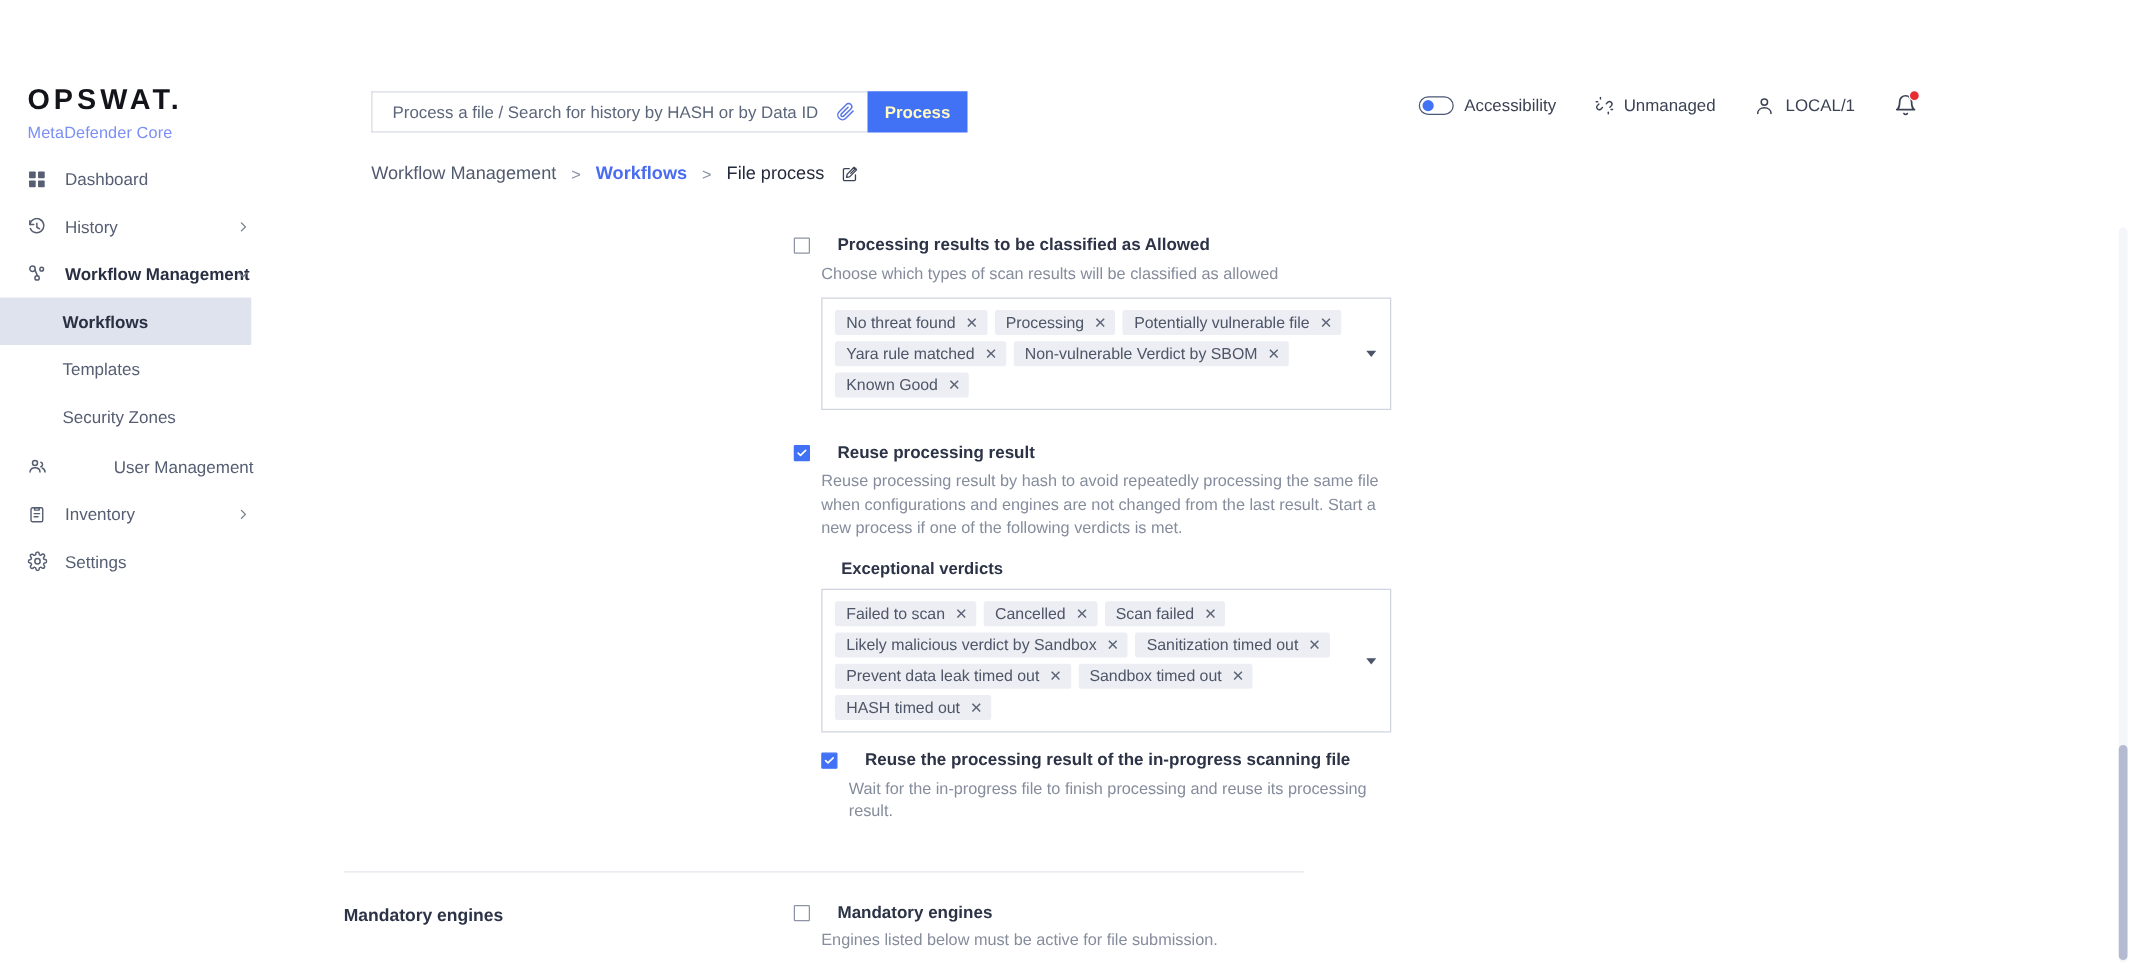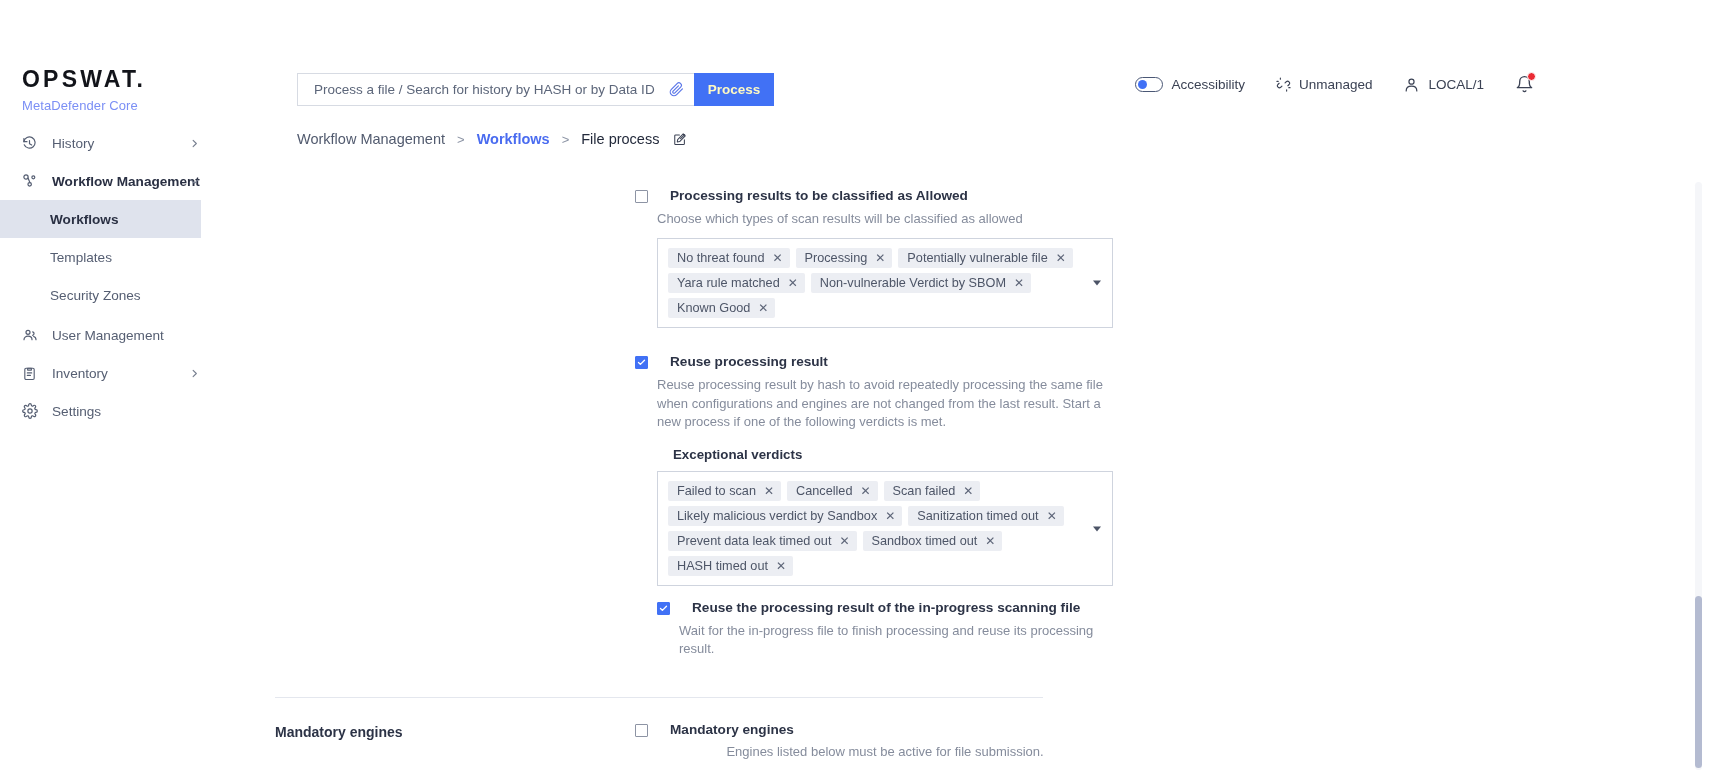--- a/index.html
+++ b/index.html
@@ -236,20 +236,31 @@
             <path d="M13.7 20a2 2 0 0 1-3.4 0"></path>
           </svg>
       </span>
       <span class="bell-dot"></span>
     </div>
   </div>
 </div>
 
 <div class="sidebar">
 
+  <div class="nav-item">
+    <span class="ico">
+      <svg width="15" height="15" viewBox="0 0 24 24" fill="currentColor">
+          <rect x="2" y="2" width="8.5" height="8.5" rx="1"></rect>
+          <rect x="13.5" y="2" width="8.5" height="8.5" rx="1"></rect>
+          <rect x="2" y="13.5" width="8.5" height="8.5" rx="1"></rect>
+          <rect x="13.5" y="13.5" width="8.5" height="8.5" rx="1"></rect>
+        </svg>
+    </span>
+    <span>Dashboard</span>
+  </div>
 
   <div class="nav-item">
     <span class="ico">
       <svg width="15" height="15" viewBox="0 0 24 24" fill="none" stroke="currentColor" stroke-width="1.9" stroke-linecap="round" stroke-linejoin="round">
           <path d="M3 9a9 9 0 1 1 .6 5"></path>
           <polyline points="3 4 3 9 8 9"></polyline>
           <polyline points="12 7.5 12 12.5 15.5 14.5"></polyline>
         </svg>
     </span>
     <span>History</span>
@@ -280,21 +291,21 @@
   <div class="nav-sub active">
     <span>Workflows</span>
   </div>
   <div class="nav-sub">
     <span>Templates</span>
   </div>
   <div class="nav-sub">
     <span>Security Zones</span>
   </div>
 
-  <div class="nav-item" style="margin-top:2px;">
+  <div class="nav-item" style="margin-top:2px;gap:39px;">
     <span class="ico">
       <svg width="16" height="16" viewBox="0 0 24 24" fill="none" stroke="currentColor" stroke-width="1.8" stroke-linecap="round">
           <circle cx="9" cy="8" r="3"></circle>
           <path d="M3 19c0-3.3 2.7-5.2 6-5.2s6 1.9 6 5.2"></path>
           <path d="M16 7.2a2.8 2.8 0 0 1 0 5.4"></path>
           <path d="M17.5 14.2c2 .6 3.5 2.2 3.5 4.8"></path>
         </svg>
     </span>
     <span>User Management</span>
   </div>
@@ -454,21 +465,21 @@
 
       <div class="divider" style="margin-top:38px;"></div>
 
       <div class="row" style="margin-top:24px;">
         <div class="col-label">Mandatory engines</div>
         <div class="col-field">
           <div class="chk-line">
             <span class="chkbox"></span>
             <span class="chk-title">Mandatory engines</span>
           </div>
-          <div class="hint" style="margin-top:5px;text-align:center;">Engines listed below must be active for file submission.</div>
+          <div class="hint" style="margin-top:5px;">Engines listed below must be active for file submission.</div>
 
         </div>
       </div>
 
     </div>
   </div>
 </div>
 
 <div class="sb-track"></div>
 <div class="sb-thumb" style="top:596px;height:172px;"></div>

